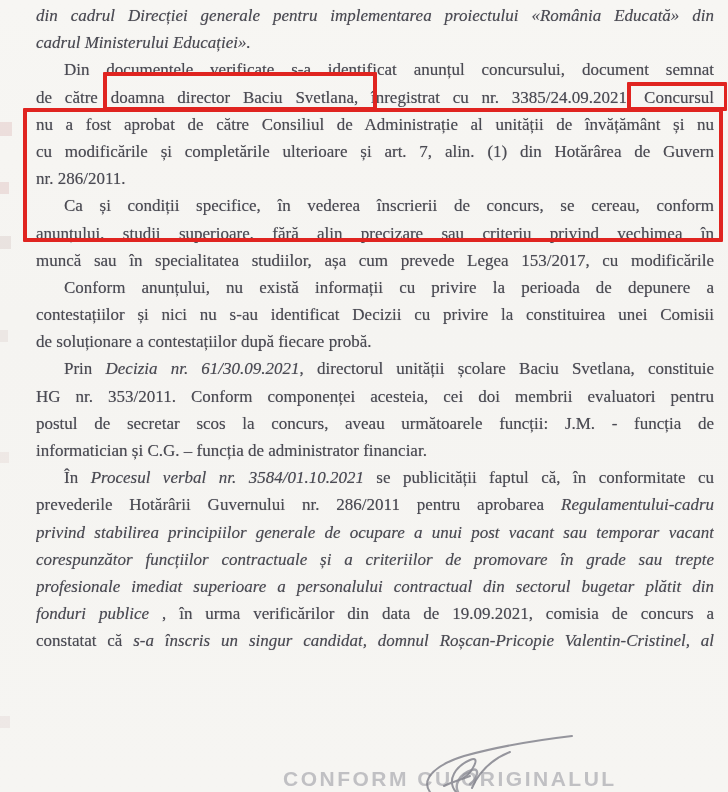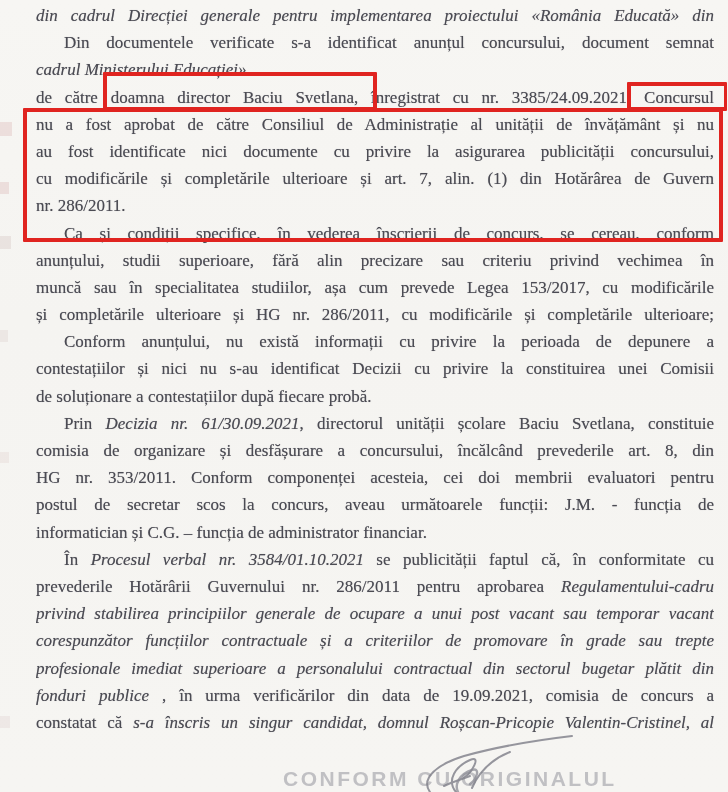--- a/index.html
+++ b/index.html
@@ -54,36 +54,33 @@
 
   <div class="artifact a1"></div>
   <div class="artifact a2"></div>
   <div class="artifact a3"></div>
   <div class="artifact a4"></div>
   <div class="artifact a5"></div>
   <div class="artifact a6"></div>
 
   <div class="doc-lines">
       <div class="line"><span class="it">din cadrul Direcției generale pentru implementarea proiectului «România Educată» din</span></div>
+      <div class="line end"><span class="it">cadrul Ministerului Educației».</span></div>
       <div class="line indent"><span>Din documentele verificate s-a identificat anunțul concursului, document semnat</span></div>
-      <div class="line end"><span class="it">cadrul Ministerului Educației».</span></div>
       <div class="line"><span>de către doamna director Baciu Svetlana, înregistrat cu nr. 3385/24.09.2021. Concursul</span></div>
       <div class="line"><span>nu a fost aprobat de către Consiliul de Administrație al unității de învățământ și nu</span></div>
-      <div class="line"><span>au fost identificate nici documente cu privire la asigurarea publicității concursului,</span></div>
       <div class="line"><span>cu modificările și completările ulterioare și art. 7, alin. (1) din Hotărârea de Guvern</span></div>
       <div class="line end"><span>nr. 286/2011.</span></div>
       <div class="line indent"><span>Ca și condiții specifice, în vederea înscrierii de concurs, se cereau, conform</span></div>
       <div class="line"><span>anunțului, studii superioare, fără alin precizare sau criteriu privind vechimea în</span></div>
       <div class="line"><span>muncă sau în specialitatea studiilor, așa cum prevede Legea 153/2017, cu modificările</span></div>
-      <div class="line"><span>și completările ulterioare și HG nr. 286/2011, cu modificările și completările ulterioare;</span></div>
       <div class="line indent"><span>Conform anunțului, nu există informații cu privire la perioada de depunere a</span></div>
       <div class="line"><span>contestațiilor și nici nu s-au identificat Decizii cu privire la constituirea unei Comisii</span></div>
       <div class="line end"><span>de soluționare a contestațiilor după fiecare probă.</span></div>
       <div class="line indent"><span>Prin </span><span class="it">Decizia nr. 61/30.09.2021</span><span>, directorul unității școlare Baciu Svetlana, constituie</span></div>
-      <div class="line"><span>comisia de organizare și desfășurare a concursului, încălcând prevederile art. 8, din</span></div>
       <div class="line"><span>HG nr. 353/2011. Conform componenței acesteia, cei doi membrii evaluatori pentru</span></div>
       <div class="line"><span>postul de secretar scos la concurs, aveau următoarele funcții: J.M. - funcția de</span></div>
       <div class="line end"><span>informatician și C.G. – funcția de administrator financiar.</span></div>
       <div class="line indent"><span>În </span><span class="it">Procesul verbal nr. 3584/01.10.2021</span><span> se publicității faptul că, în conformitate cu</span></div>
       <div class="line"><span>prevederile Hotărârii Guvernului nr. 286/2011 pentru aprobarea </span><span class="it">Regulamentului-cadru</span></div>
       <div class="line"><span class="it">privind stabilirea principiilor generale de ocupare a unui post vacant sau temporar vacant</span></div>
       <div class="line"><span class="it">corespunzător funcțiilor contractuale și a criteriilor de promovare în grade sau trepte</span></div>
       <div class="line"><span class="it">profesionale imediat superioare a personalului contractual din sectorul bugetar plătit din</span></div>
       <div class="line"><span class="it">fonduri publice</span><span> , în urma verificărilor din data de 19.09.2021, comisia de concurs a</span></div>
       <div class="line"><span>constatat că </span><span class="it">s-a înscris un singur candidat, domnul Roșcan-Pricopie Valentin-Cristinel, al</span></div>

